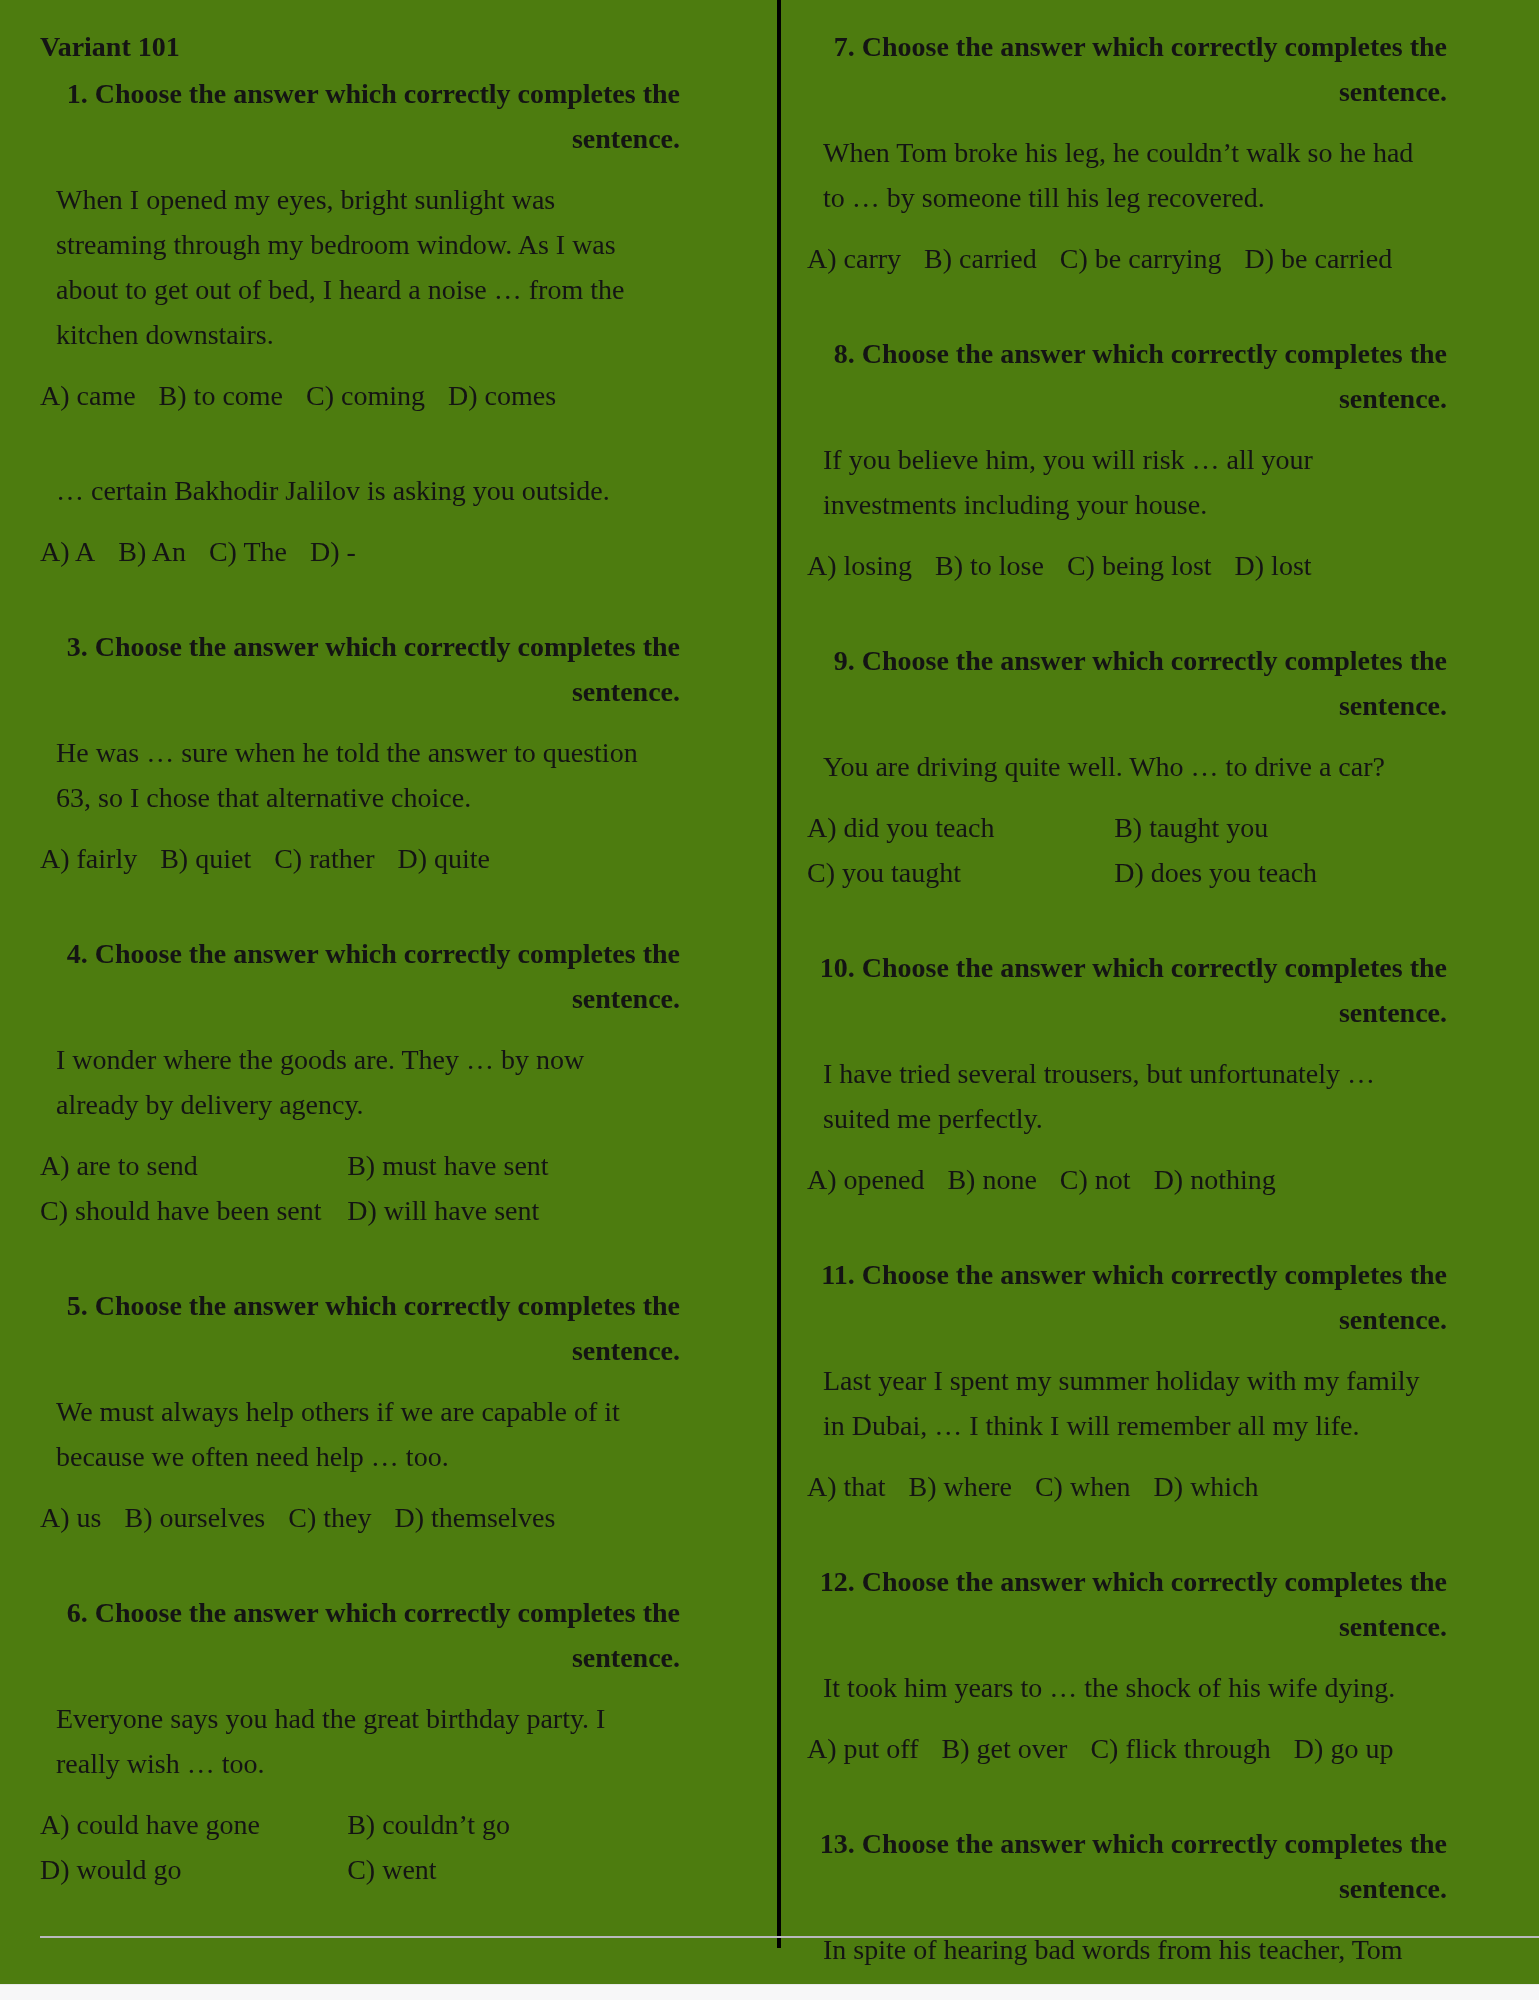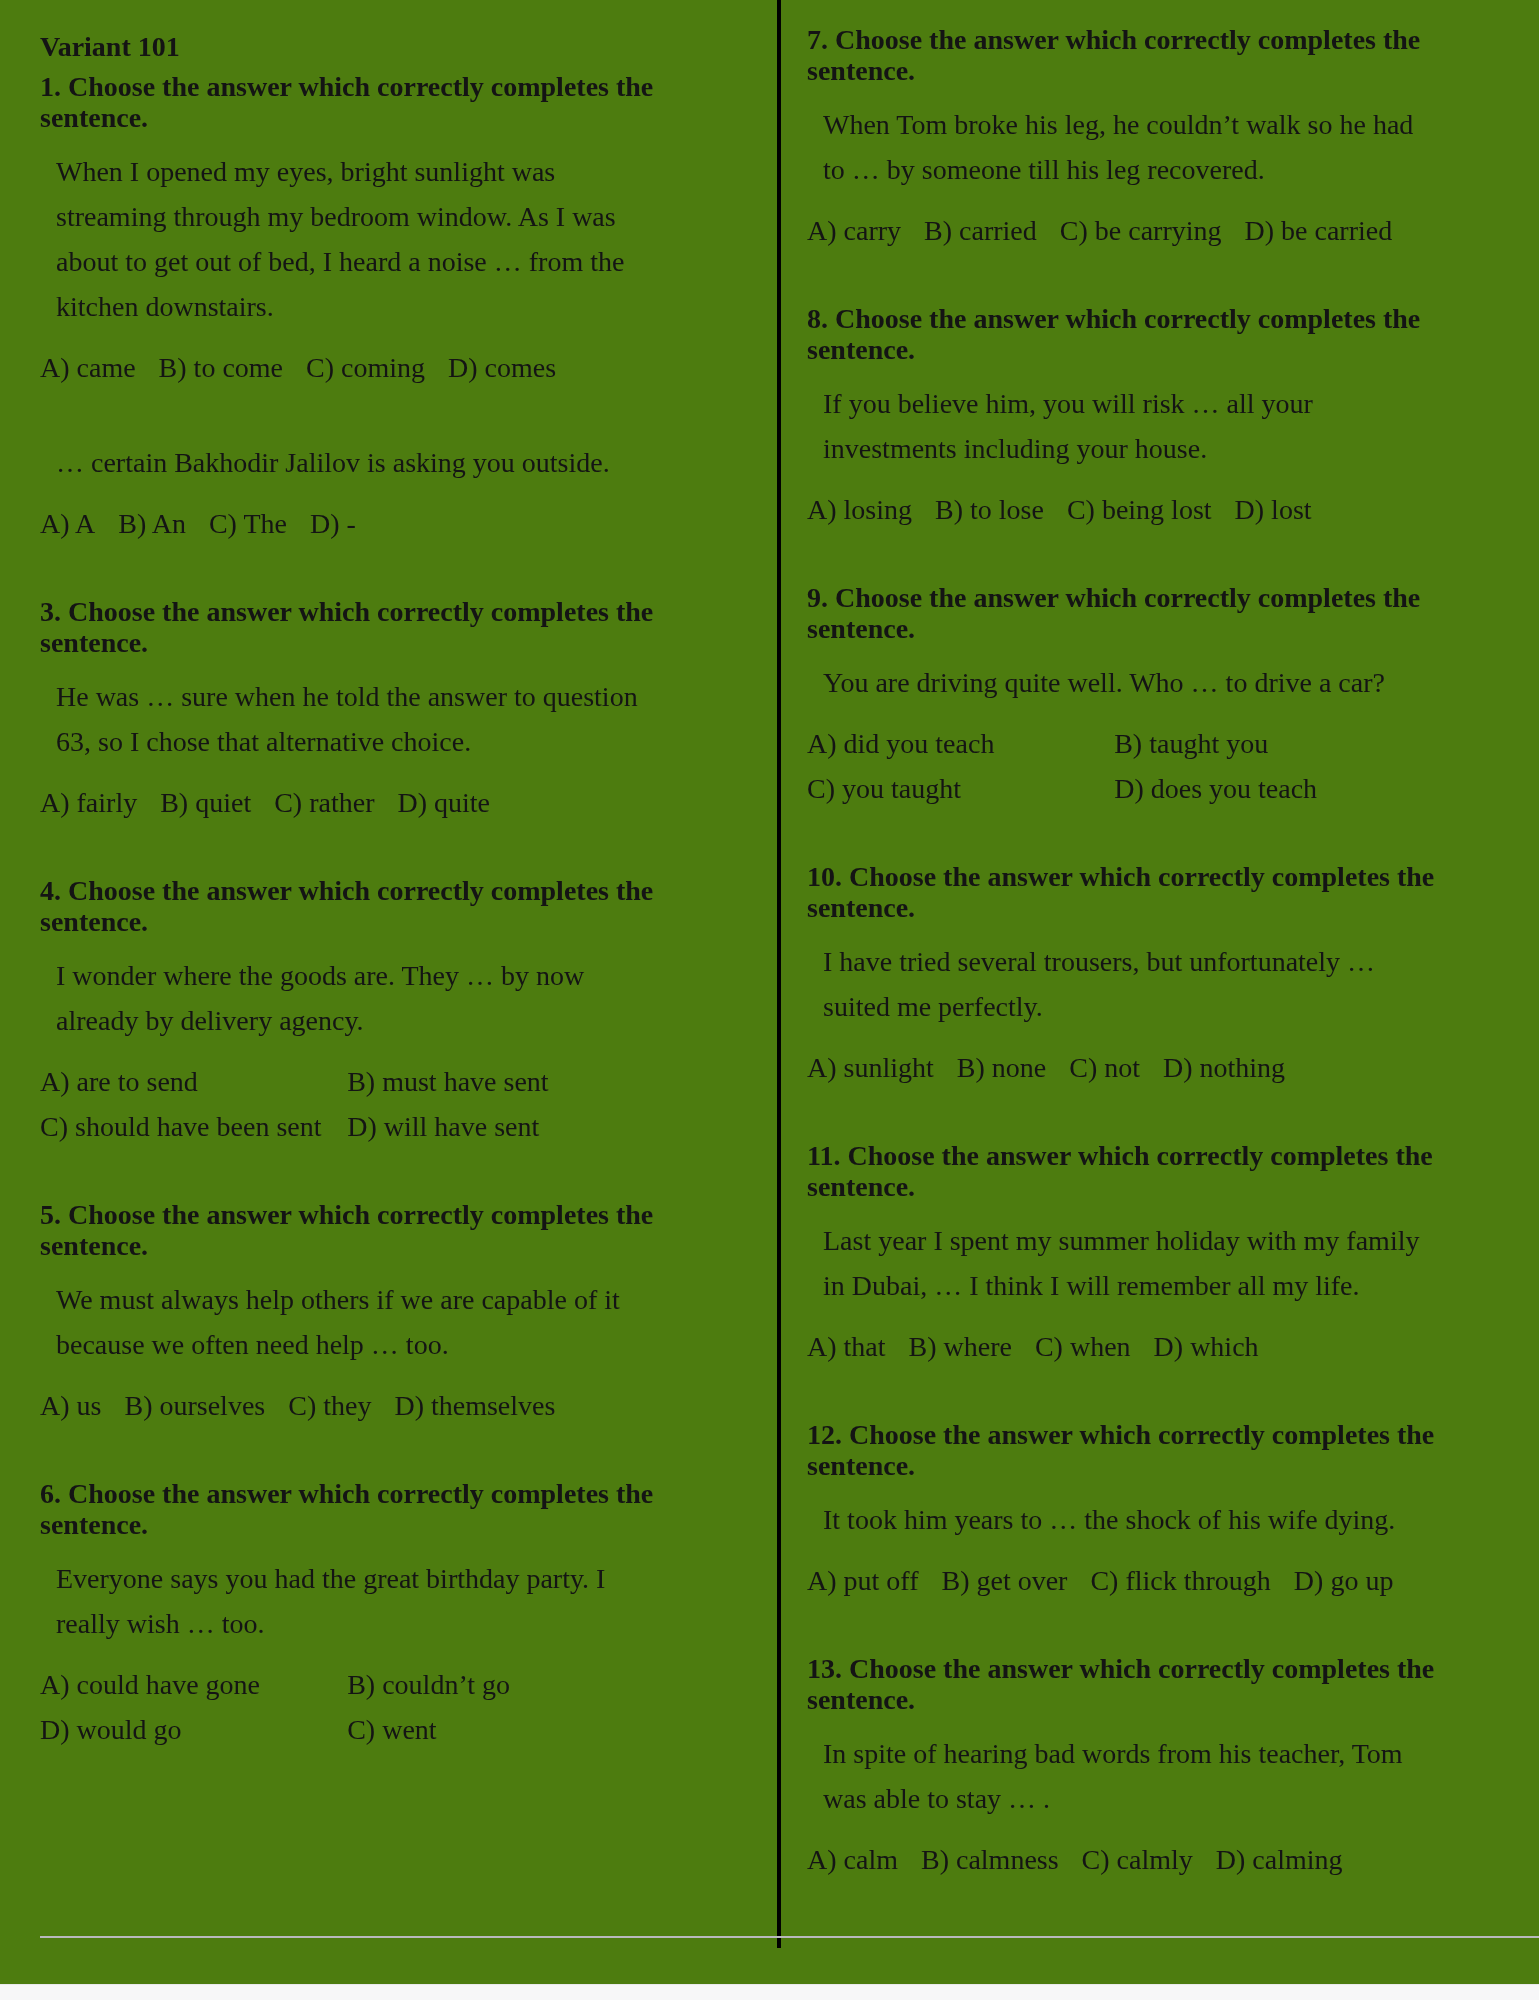--- a/index.html
+++ b/index.html
@@ -25,21 +25,21 @@
   .col-left  { width: 777px; padding: 24px 97px 0 40px; }
   .col-right { width: 758px; padding: 24px 88px 0 30px; }
   .divider {
     position: absolute;
     left: 777px; top: 0;
     width: 4px; height: 1948px;
     background: #000000;
   }
   .doc-title { font-weight: bold; margin: 0 0 2px 0; }
   .question { margin: 0 0 50px 0; }
-  .q-head { font-weight: bold; margin: 0; font-size: 28px; line-height: 31px; }
+  .q-head { font-weight: bold; margin: 0; font-size: 28px; line-height: 45px; text-align: right; }
   .q-sentence { margin: 16px; }
   .q-options { margin: 0; white-space: nowrap; }
   .q-options.inline span { margin-right: 16px; }
   .q-options.inline span:last-child { margin-right: 0; }
   .q-options.grid {
     display: grid;
     grid-template-columns: 48% 52%;
     white-space: normal;
   }
   .bottom-rule {
@@ -166,21 +166,21 @@
           <span>B) taught you</span>
           <span>C) you taught</span>
           <span>D) does you teach</span>
         </p>
       </section>
 
       <section class="question">
         <p class="q-head">10. Choose the answer which correctly completes the sentence.</p>
         <p class="q-sentence">I have tried several trousers, but unfortunately … suited me perfectly.</p>
         <p class="q-options inline">
-          <span>A) sunlight</span>
+          <span>A) opened</span>
           <span>B) none</span>
           <span>C) not</span>
           <span>D) nothing</span>
         </p>
       </section>
 
       <section class="question">
         <p class="q-head">11. Choose the answer which correctly completes the sentence.</p>
         <p class="q-sentence">Last year I spent my summer holiday with my family in Dubai, … I think I will remember all my life.</p>
         <p class="q-options inline">

